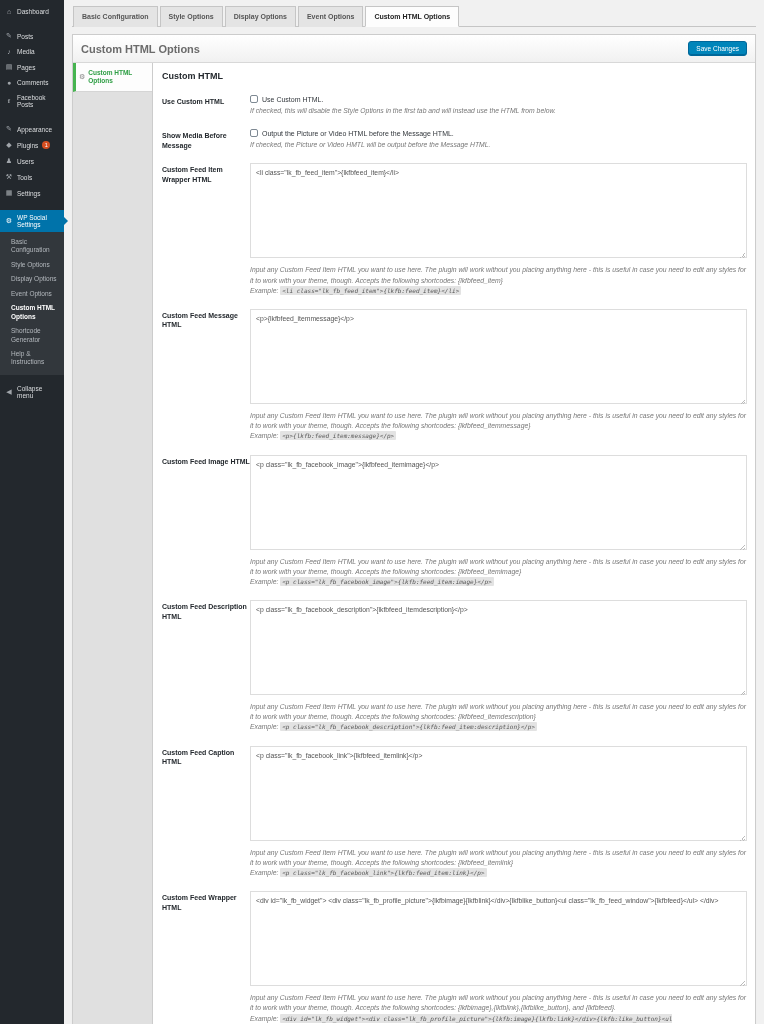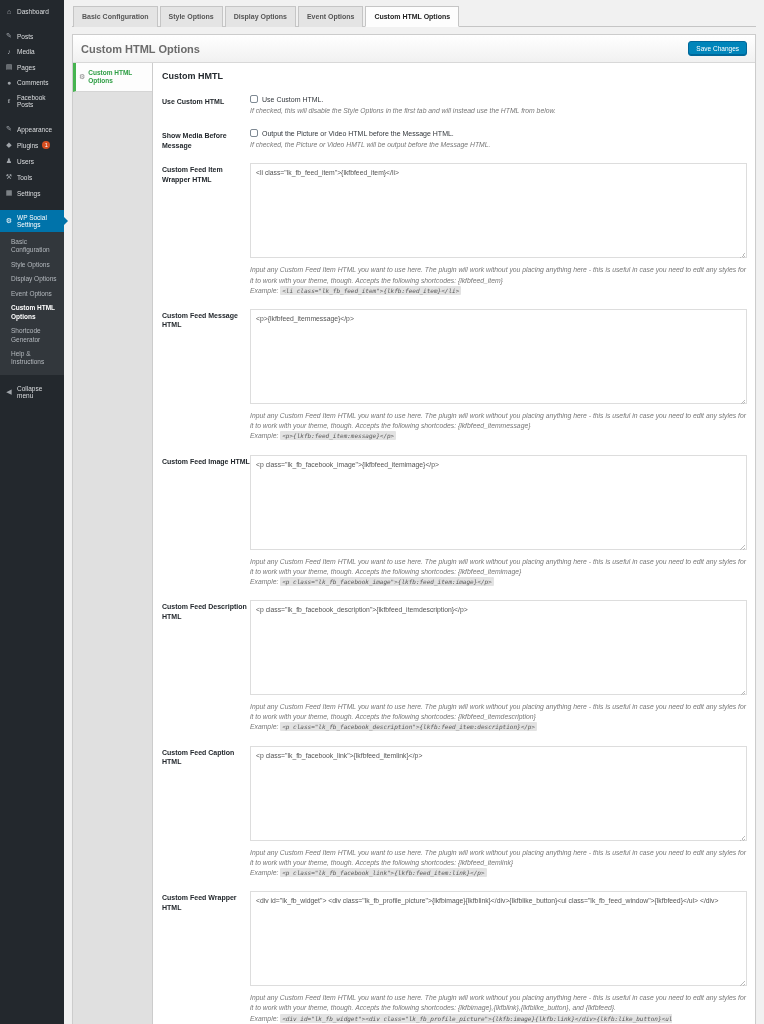--- a/index.html
+++ b/index.html
@@ -147,21 +147,21 @@
     <div class="panel-body">
 
       <div class="settings-nav">
         <div class="settings-nav-item">
           <span class="gear">⚙</span>
           <span class="nav-label">Custom HTML Options</span>
         </div>
       </div>
 
       <div class="main">
-        <div class="section-heading">Custom HMTL</div>
+        <div class="section-heading">Custom HTML</div>
 
         <div class="row">
           <div class="row-label">Use Custom HTML</div>
           <div class="row-control">
             <div class="cb-line">
               <span class="cb"></span>
               <span class="cb-text">Use Custom HTML.</span>
             </div>
             <div class="note">If checked, this will disable the Style Options in the first tab and will instead use the HTML from below.</div>
           </div>

